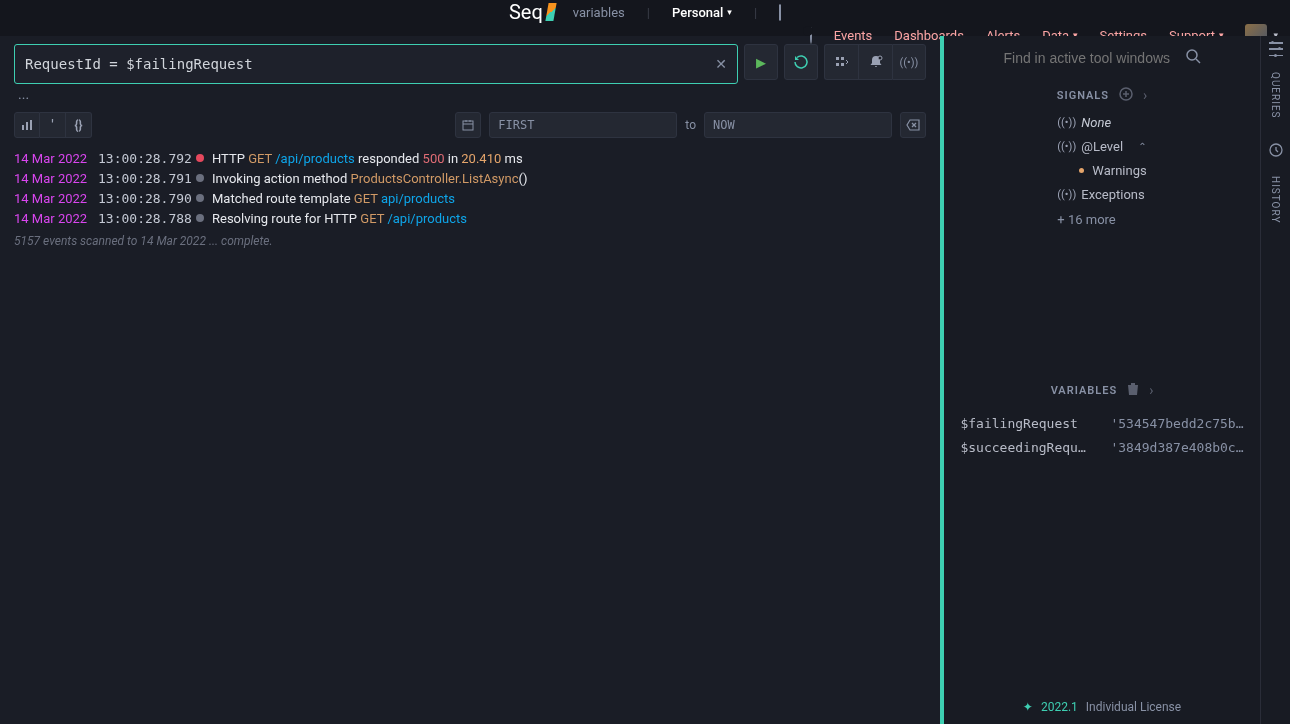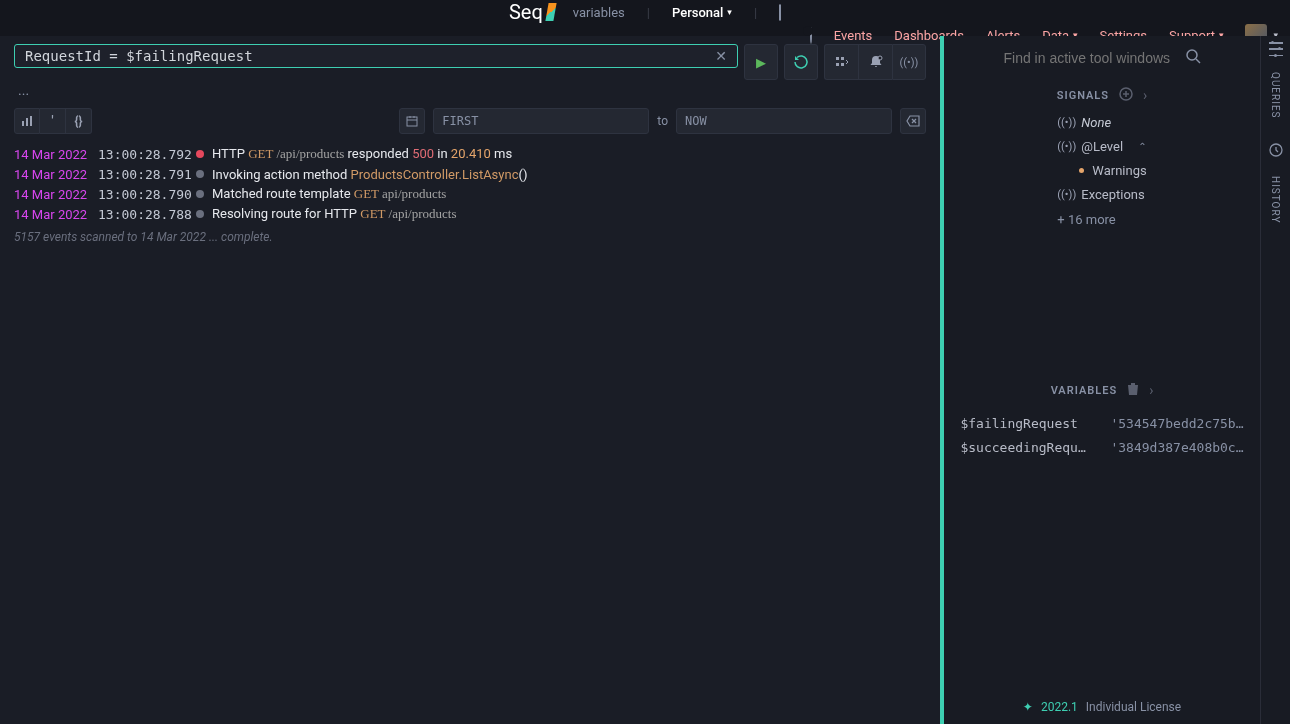--- a/index.html
+++ b/index.html
@@ -24,54 +24,54 @@
 .main-row { height:688px; display:flex; }
 .left-pane { flex:1; display:flex; flex-direction:column; padding:8px 0 0 0; }
 .right-pane { width:346px; background:#181b23; display:flex; position:relative; }
 .right-inner { flex:1; display:flex; flex-direction:column; overflow:hidden;align-items:center; }
 .right-tabs { width:30px; background:#181b23; border-left:1px solid #2a2d38; display:flex; flex-direction:column; align-items:center; padding-top:6px; gap:12px;}
 .vertical-tab { writing-mode:vertical-rl; font-size:10px; letter-spacing:1px; color:#8891a5; cursor:pointer; padding:4px 0; }
 .green-bar { width:4px; background:#3ecfb2; }
 
 
 .query-row { display:flex; gap:6px; padding:0 14px; align-items:stretch; }
-.query-input-wrap { flex:1; display:flex; align-items:center; border:1px solid #3ecfb2; border-radius:3px; background:#1e212b; height:24px; padding:0 10px; }
+.query-input-wrap { flex:1; display:flex; align-items:center; border:1px solid #3ecfb2; border-radius:3px; background:#1e212b; height:40px; padding:0 10px; }
 .query-input { flex:1; background:transparent; border:none; outline:none; color:#d1d5db; font-family:"Consolas","Monaco",monospace; font-size:14px; }
 .clear-x { color:#8891a5; cursor:pointer; font-size:14px; }
 .btn { width:34px; height:36px; background:#242832; border:1px solid #2e3340; border-radius:3px; display:flex; align-items:center; justify-content:center; cursor:pointer; color:#8891a5; }
 .btn.run { color:#5cb85c; }
 .btn-group { display:flex; gap:0; }
 .btn-group .btn { border-radius:0; border-right:none; }
 .btn-group .btn:first-child { border-radius:3px 0 0 3px; }
 .btn-group .btn:last-child { border-radius:0 3px 3px 0; border-right:1px solid #2e3340; }
 .ellipsis-row { padding:2px 18px; color:#8891a5; font-size:14px; }
 
 
 .tool-row { display:flex; align-items:center; padding:8px 14px; gap:6px; }
 .small-btn-group { display:flex; }
 .small-btn { width:26px; height:26px; background:#242832; border:1px solid #2e3340; display:flex; align-items:center; justify-content:center; cursor:pointer; color:#9aa1b3; font-size:12px; }
 .small-btn:first-child { border-radius:3px 0 0 3px; }
 .small-btn:last-child { border-radius:0 3px 3px 0; }
 .small-btn + .small-btn { border-left:none; }
 .time-range { margin-left:auto; display:flex; align-items:center; gap:8px; }
-.time-input { background:#242832; border:1px solid #2e3340; height:26px; width:216px; padding:0 8px; color:#8891a5; font-family:"Consolas",monospace; font-size:12px; border-radius:3px; }
+.time-input { background:#242832; border:1px solid #2e3340; height:26px; width:188px; padding:0 8px; color:#8891a5; font-family:"Consolas",monospace; font-size:12px; border-radius:3px; }
 .to-lbl { color:#8891a5; font-size:12px; }
 .cal-btn { width:26px; height:26px; background:#242832; border:1px solid #2e3340; border-radius:3px; display:flex; align-items:center; justify-content:center; color:#8891a5; cursor:pointer; }
 
 
 .events { padding:2px 14px; }
 .evt { display:flex; align-items:center; gap:8px; height:20px; font-size:13px; cursor:pointer; }
 .evt-date { color:#d946ef; width:76px; }
 .evt-time { color:#c4c9d4; width:90px; font-family:"Consolas",monospace; }
 .dot { width:8px; height:8px; border-radius:50%; flex-shrink:0; }
 .dot.red { background:#e5485d; }
 .dot.grey { background:#6a6f7e; }
 .msg { color:#e6e8ed; }
-.hl-method { color:#d19a66;font-family:Liberation Serif, serif; }
-.hl-path { color:#a3a3a3;font-family:Liberation Serif, serif; }
+.hl-method { color:#d19a66; }
+.hl-path { color:#0ea5e9; }
 .hl-status { color:#e06c75; }
 .hl-num { color:#e5a56b;text-align:right; }
 .hl-action { color:#d19a66; }
 .scan-line { color:#6a6f7e; font-style:italic; padding:4px 14px; font-size:12px; }
 
 
 .find-row { display:flex; align-items:center; padding:10px 14px; border-bottom:1px solid transparent; height:44px; }
 .find-input { flex:1; background:transparent; border:none; outline:none; color:#b8bcc8; font-size:14px; }
 .section-hdr { display:flex; align-items:center; padding:6px 14px; height:30px; }
 .section-hdr h4 { font-size:11px; letter-spacing:1px; color:#8891a5; font-weight:600; }

